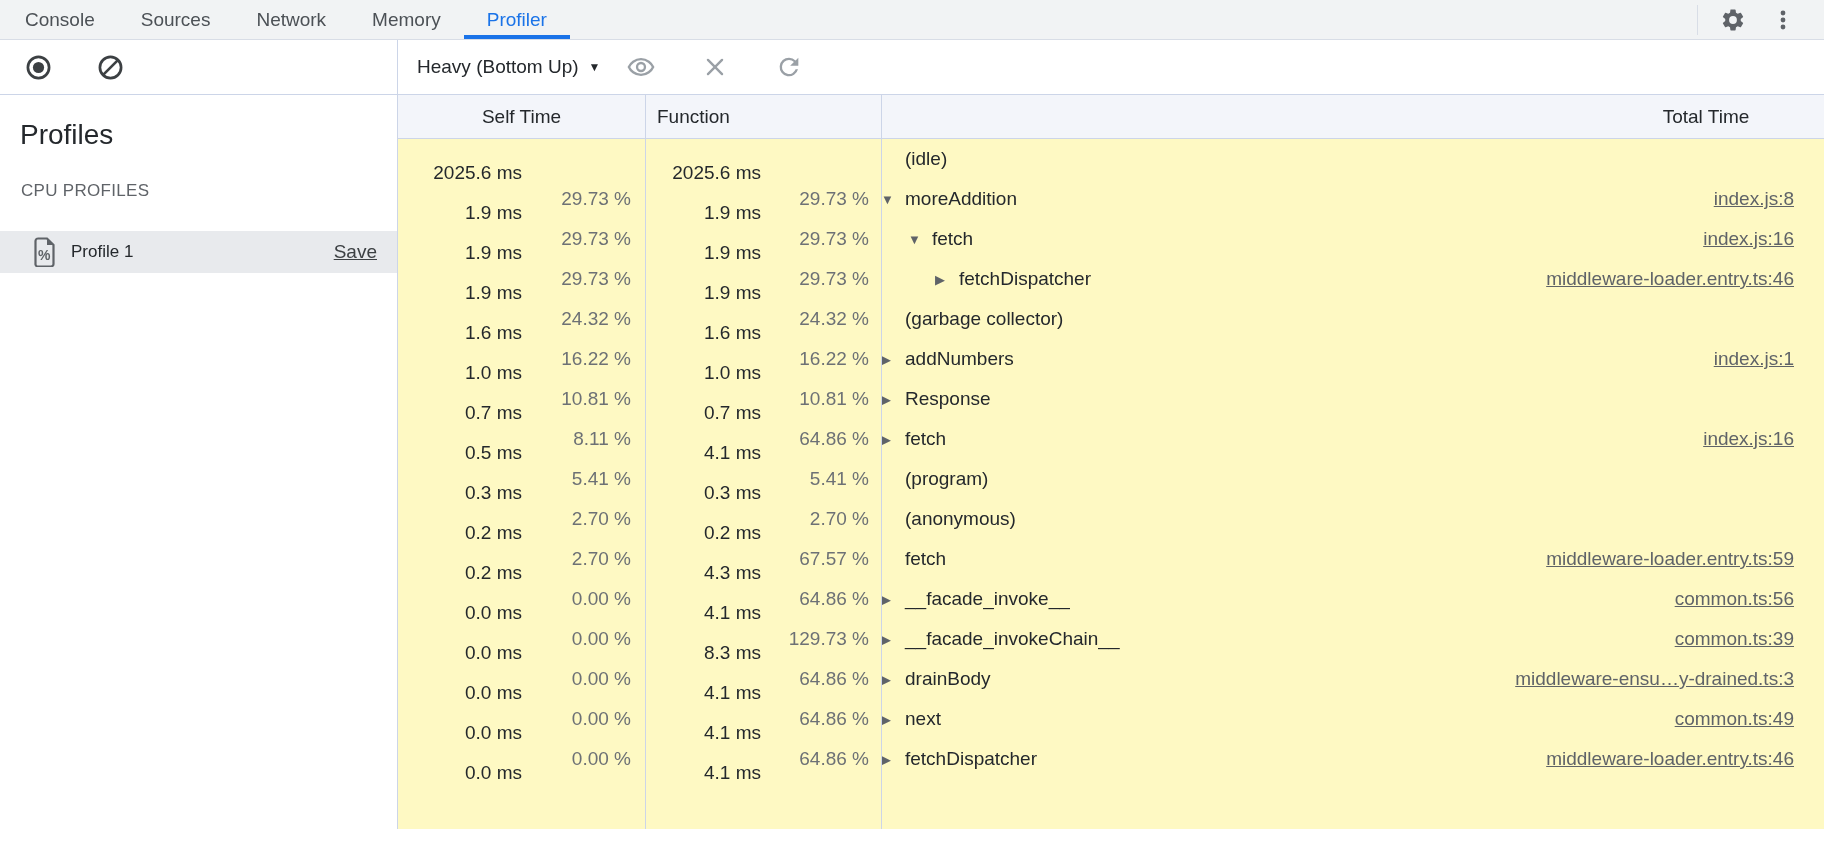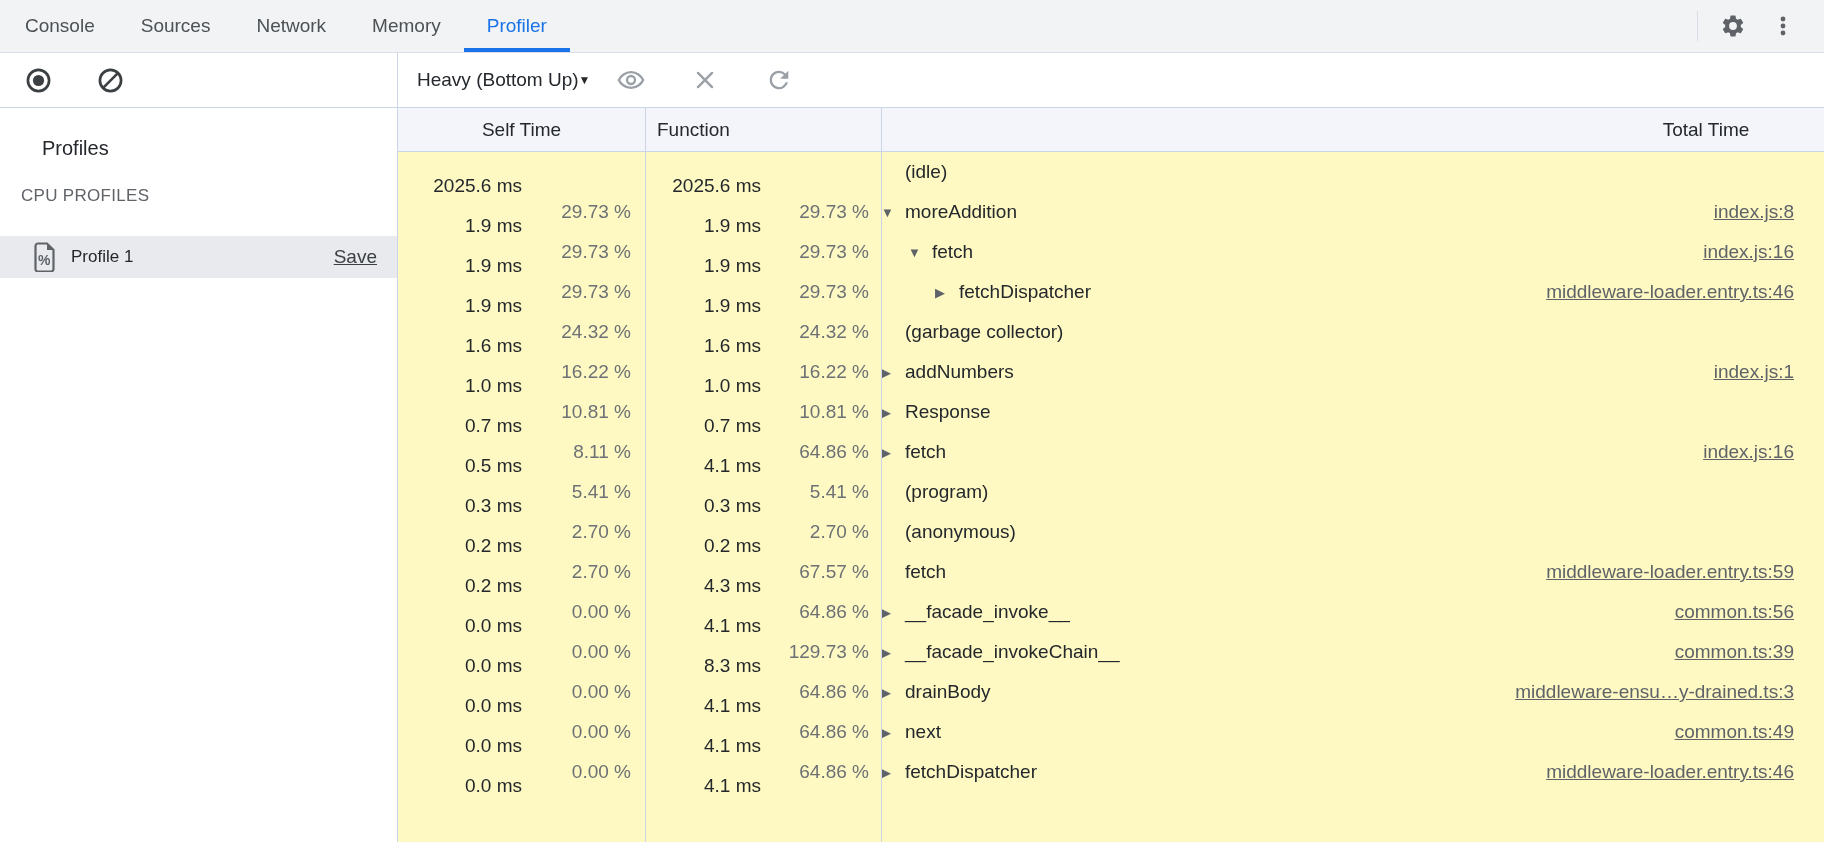--- a/index.html
+++ b/index.html
@@ -6,48 +6,48 @@
     --accent:#1a73e8; --grid-line:#ccd5e8; --header-bg:#f3f5fa; --tabbar-bg:#f1f3f4;
     --selected-item-bg:#e8eaed; --icon-gray:#9aa0a6; --icon-dark:#3c4043;
     --text-primary:#24282c; --text-secondary:#6d7175; --link-color:#5f6368;
   }
   *{margin:0;padding:0;box-sizing:border-box;}
   html,body{background:#fff;}
   .app{width:1824px;height:842px;position:relative;overflow:hidden;background:#fff;
        font-family:"Liberation Sans",sans-serif;color:var(--text-primary);}
 
   
-  .tabbar{height:53px;background:var(--tabbar-bg);border-bottom:1px solid #d8dde6;
+  .tabbar{height:40px;background:var(--tabbar-bg);border-bottom:1px solid #d8dde6;
           display:flex;justify-content:space-between;align-items:stretch;}
   .tabs{display:flex;padding-left:2px;}
   .tab{padding:0 23px;display:flex;align-items:center;font-size:19px;color:#4c5156;
        position:relative;white-space:nowrap;}
   .tab.active{color:var(--accent);}
   .tab.active::after{content:"";position:absolute;left:0;right:0;bottom:0;height:4px;background:var(--accent);}
   .tabbar-right{display:flex;align-items:center;padding-right:24px;}
   .tb-sep{width:1px;height:30px;background:#d8dde6;margin-right:18px;}
   .icon-btn{border:none;background:transparent;display:flex;align-items:center;justify-content:center;
             width:34px;height:34px;padding:0;cursor:pointer;}
   .icon-btn + .icon-btn{margin-left:16px;}
 
   
   .toolbar{height:55px;background:#fff;border-bottom:1px solid var(--grid-line);display:flex;}
   .toolbar-left{width:398px;flex:none;border-right:1px solid var(--grid-line);
                 display:flex;align-items:center;padding-left:21px;gap:22px;}
   .toolbar-right{flex:1;display:flex;align-items:center;padding-left:19px;gap:24px;}
-  .dropdown{display:flex;align-items:center;font-size:19px;color:var(--text-primary);
+  .dropdown{display:flex;align-items:center;gap:10px;font-size:19px;color:var(--text-primary);
             background:transparent;border:none;cursor:pointer;font-family:inherit;text-align:center;}
   .caret{font-size:12px;color:var(--text-primary);}
 
   
   .body{display:flex;height:734px;background:#fff;}
 
   .sidebar{width:398px;flex:none;border-right:1px solid var(--grid-line);background:#fff;}
-  .profiles-heading{margin-top:26px;padding-left:42px;font-size:20px;line-height:28px;color:var(--text-primary);}
-  .cpu-heading{margin-top:20px;padding-left:21px;font-size:17px;line-height:28px;color:#5f6368;letter-spacing:.3px;}
+  .profiles-heading{margin-top:26px;padding-left:20px;font-size:28px;line-height:28px;color:var(--text-primary);}
+  .cpu-heading{margin-top:28px;padding-left:21px;font-size:17px;line-height:28px;color:#5f6368;letter-spacing:.3px;}
   .profile-item{margin-top:26px;height:42px;background:var(--selected-item-bg);
                 display:flex;align-items:center;padding:0 20px 0 32px;cursor:pointer;}
   .profile-item .doc-icon{flex:none;display:flex;}
   .profile-label{flex:1;margin-left:14px;font-size:17px;color:var(--text-primary);}
   .save-link{font-size:19px;color:var(--icon-dark);text-decoration:underline;cursor:pointer;}
 
   .main{flex:1;position:relative;background:#fef9c3;}
   .colsep{position:absolute;top:0;bottom:0;width:1px;background:var(--grid-line);z-index:1;}
   .colsep-1{left:247px;}
   .colsep-2{left:483px;}

